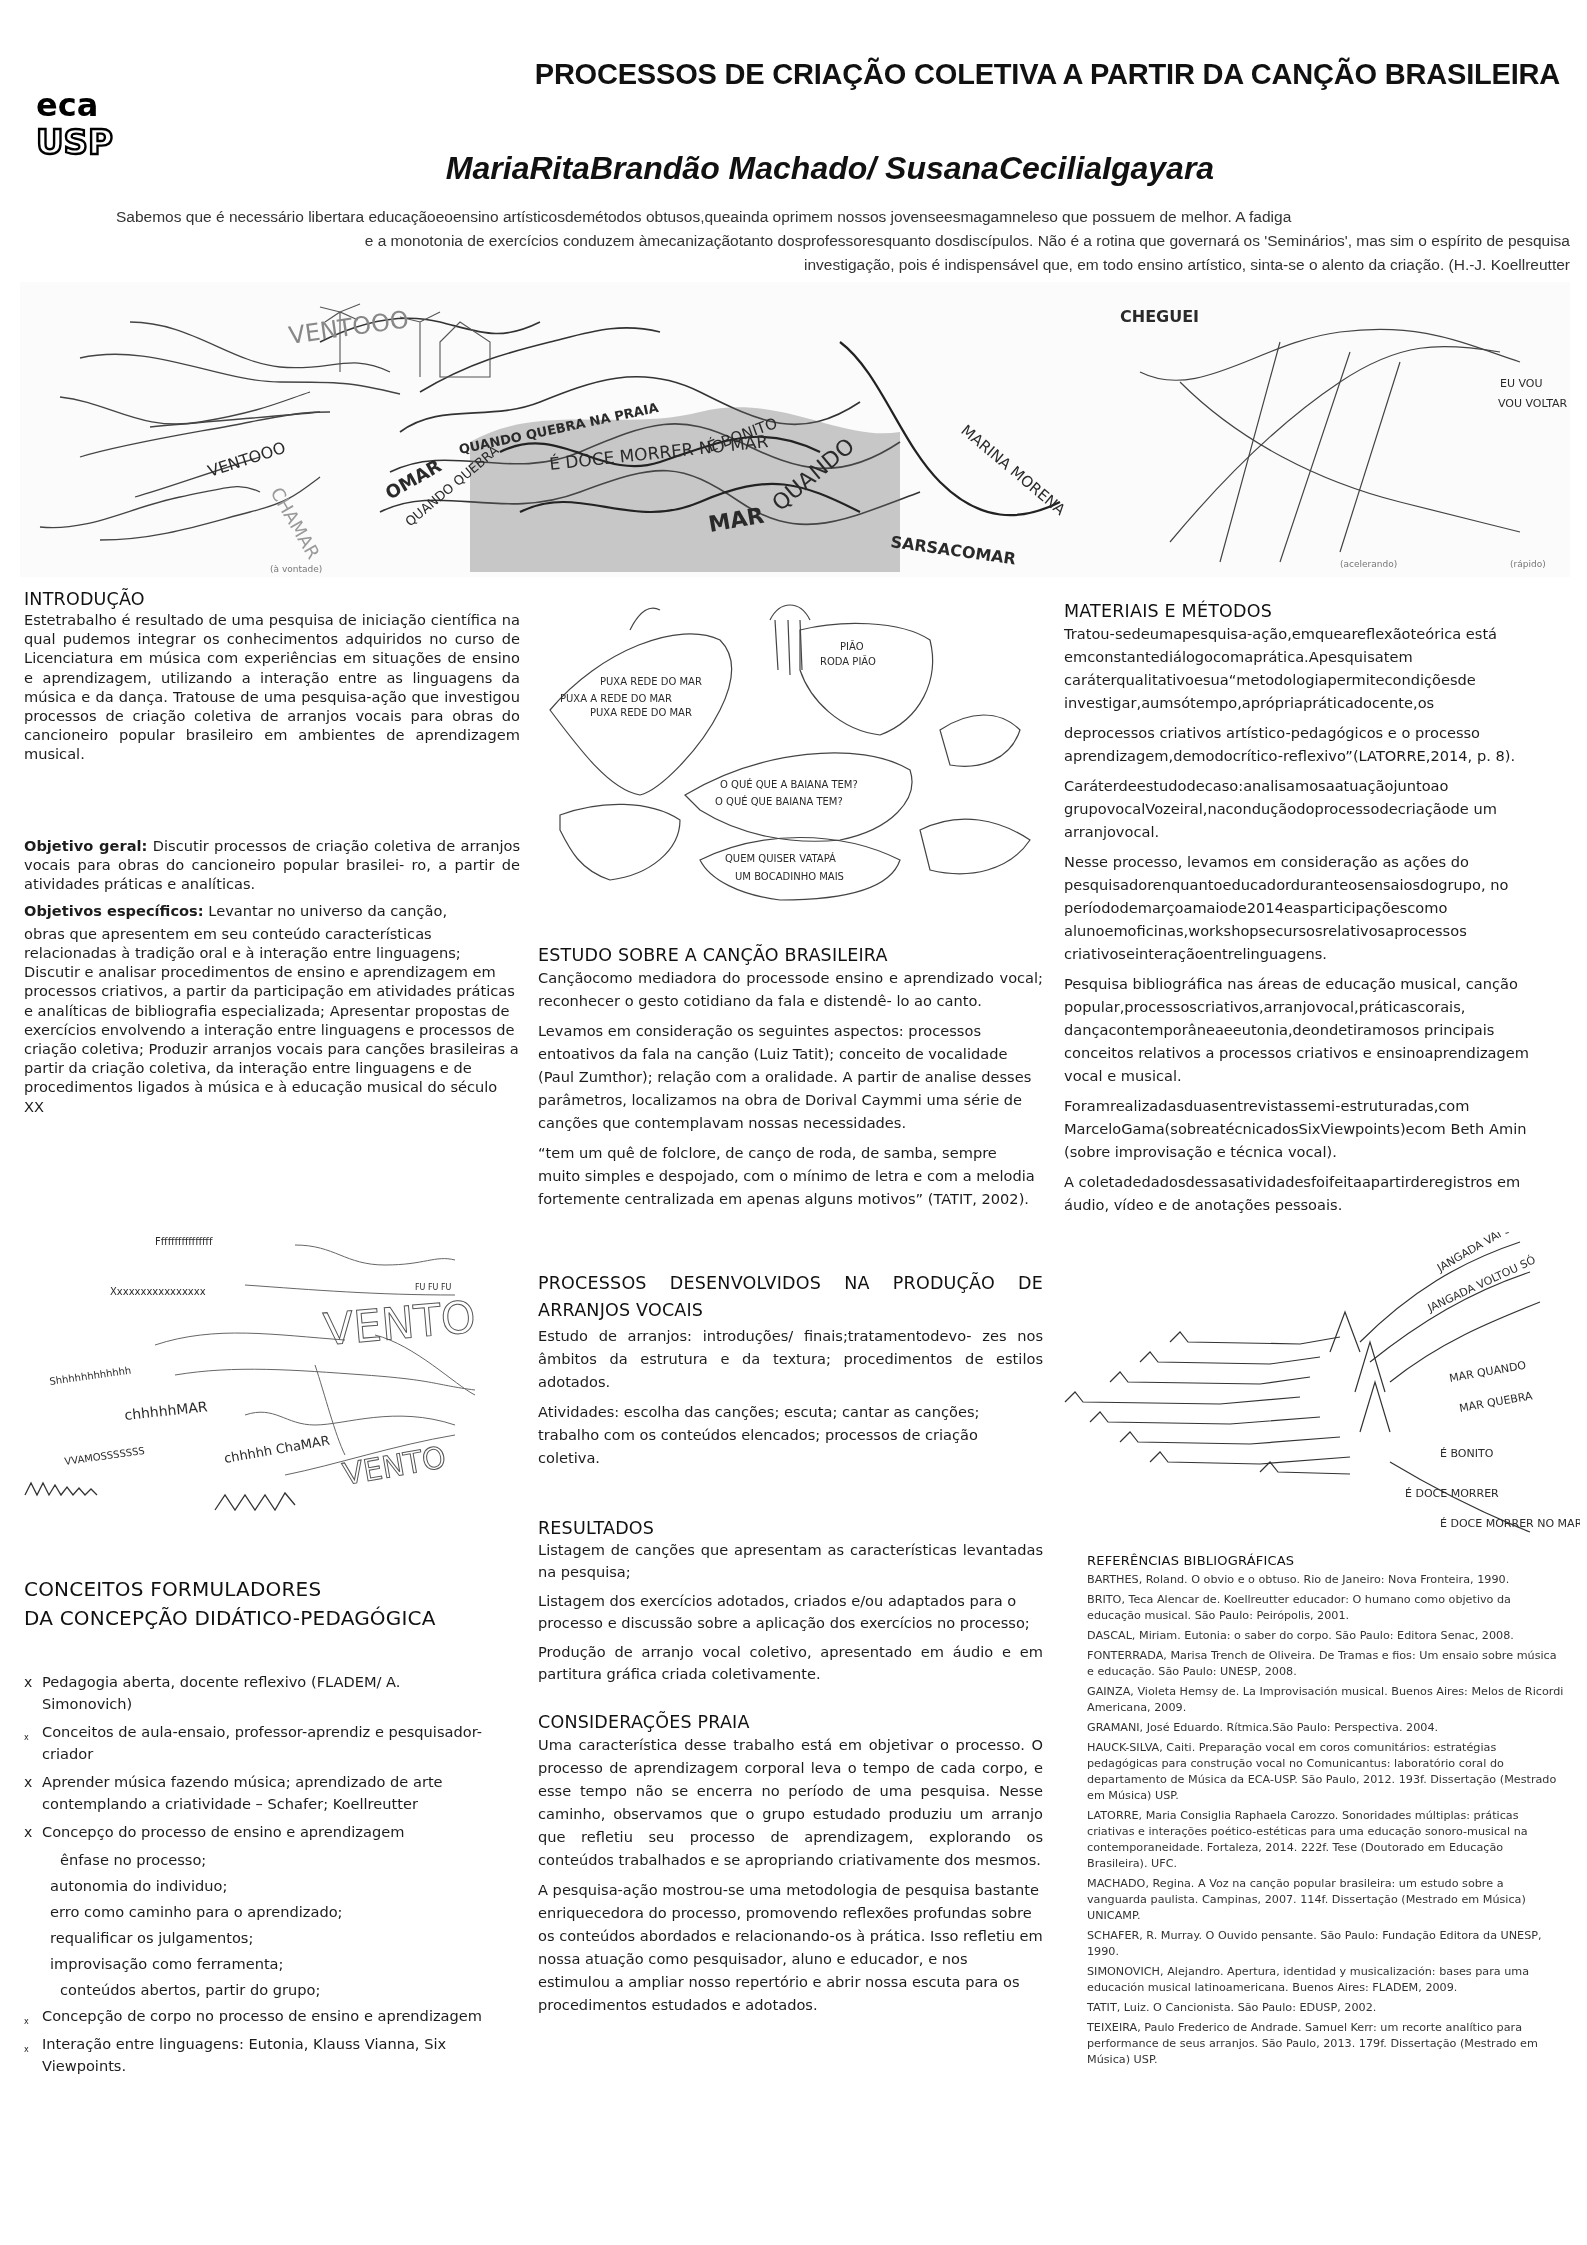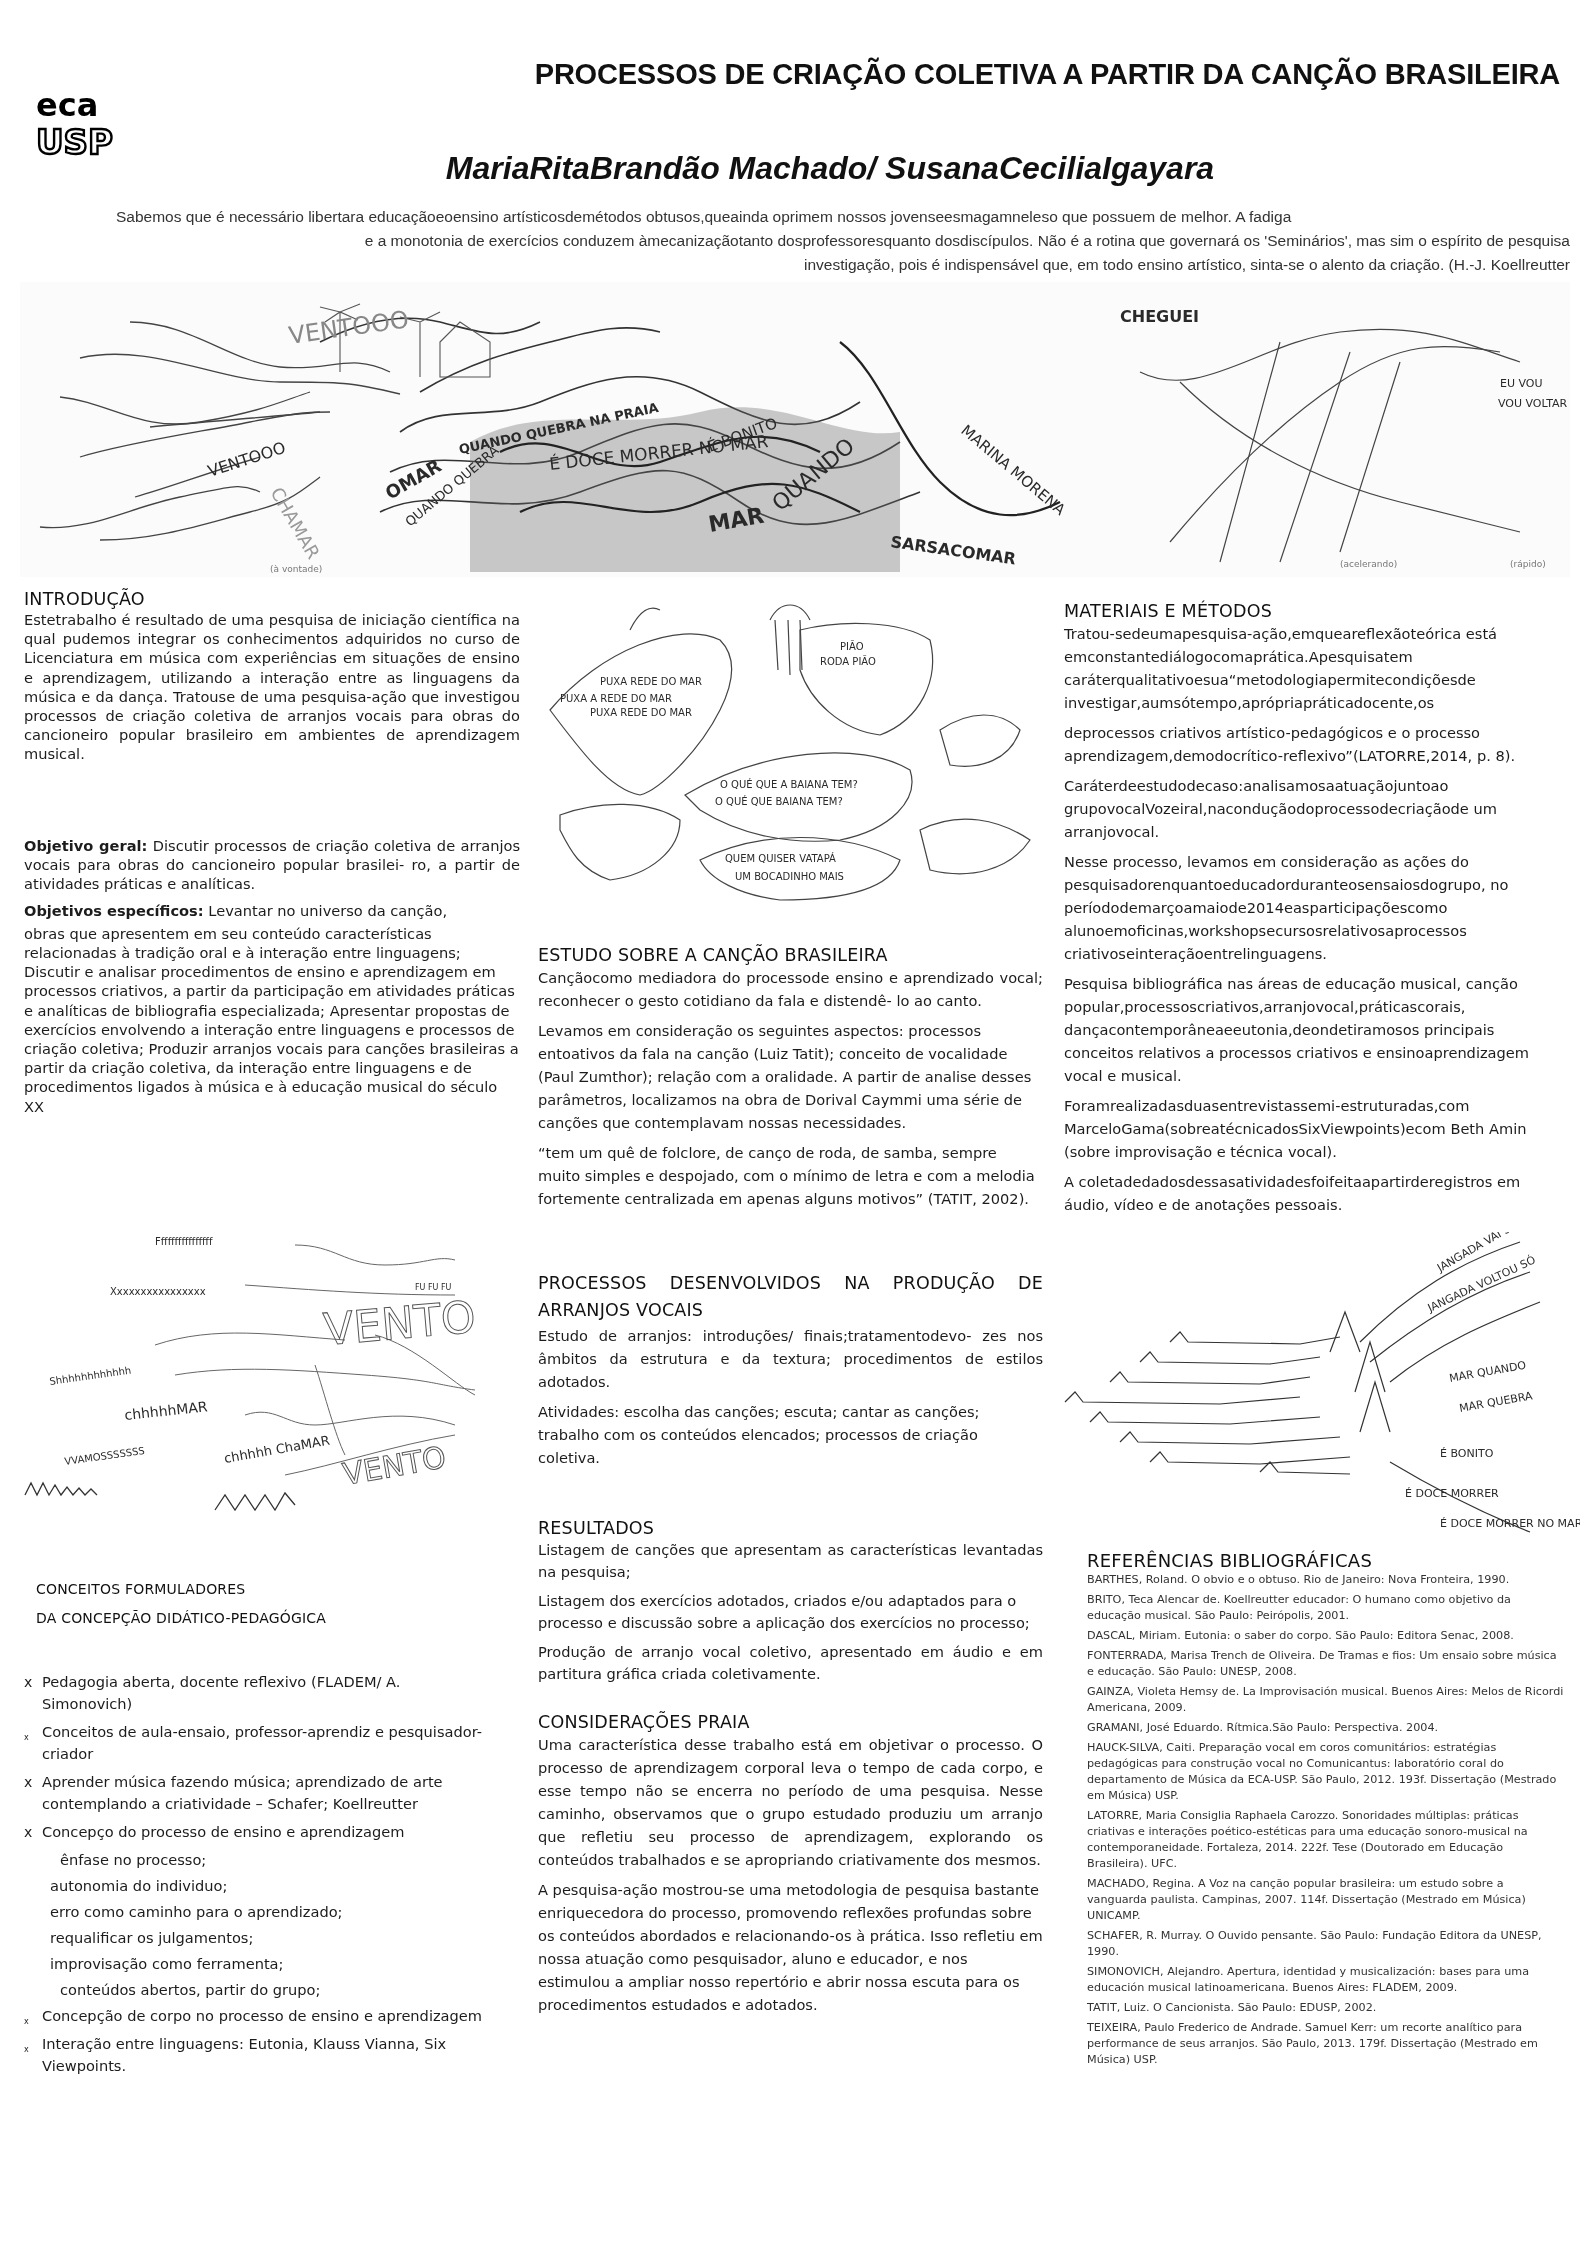--- a/index.html
+++ b/index.html
@@ -20,40 +20,40 @@
   .art { border: none; }
   .art svg { width: 100%; height: 100%; display: block; }
   .sec { font-size: 14.6px; line-height: 19.2px; color: #1c1c1c; }
   .sec h2 { margin: 0; font-weight: normal; font-size: 17.5px; letter-spacing: 0.2px; color: #111; line-height: 22px; }
   .sec p { margin: 0 0 7px 0; }
   .just { text-align: justify; }
   .bold { font-weight: bold; }
   #intro { left: 24px; top: 588px; width: 496px; }
   #objectives { left: 24px; top: 836px; width: 496px; }
   #conceitos { left: 24px; top: 1575px; width: 470px; }
-  #conceitos h2 { font-size: 14px; line-height: 29px; margin-left: 12px; }
+  #conceitos h2 { font-size: 20px; line-height: 29px; }
   #conceitos ul { list-style: none; margin: 38px 0 0 0; padding: 0; }
   #conceitos li { position: relative; padding-left: 18px; margin-bottom: 6px; line-height: 22px; }
   #conceitos li .bul { position: absolute; left: 0; top: 0; font-size: 14px; }
   #conceitos li .bul.small { font-size: 8px; top: 6px; }
   #conceitos li.sub { padding-left: 26px; margin-bottom: 4px; }
   #conceitos li.sub2 { padding-left: 36px; margin-bottom: 4px; }
   #estudo { left: 538px; top: 944px; width: 505px; }
   #estudo p { line-height: 23px; }
   #processos { left: 538px; top: 1270px; width: 505px; }
   #processos h2 { line-height: 27px; }
   #processos p { line-height: 23px; }
   #resultados { left: 538px; top: 1517px; width: 505px; }
   #resultados p { line-height: 22px; }
   #consideracoes { left: 538px; top: 1711px; width: 505px; }
   #consideracoes p { line-height: 23px; }
   #materiais { left: 1064px; top: 600px; width: 500px; }
   #materiais p { line-height: 23px; }
   #referencias { left: 1087px; top: 1552px; width: 480px; font-size: 11.2px; line-height: 16px; color: #333; }
-  #referencias h2 { font-size: 18px; line-height: 18px; margin-bottom: 2px; }
+  #referencias h2 { font-size: 13px; line-height: 18px; margin-bottom: 2px; }
   #referencias p { margin: 0 0 4px 0; }
   .hand { font-family: "DejaVu Sans", sans-serif; fill: #2a2a2a; }
 </style>
 </head>
 <body>
 
 <div id="logo" class="abs">
   <svg width="90" height="70" viewBox="0 0 90 70">
     <text x="2" y="28" font-family="DejaVu Sans, sans-serif" font-weight="bold" font-size="32" fill="#000">eca</text>
     <text x="2" y="66" font-family="DejaVu Sans, sans-serif" font-weight="bold" font-size="34" fill="#fff" stroke="#000" stroke-width="2.4">USP</text>

